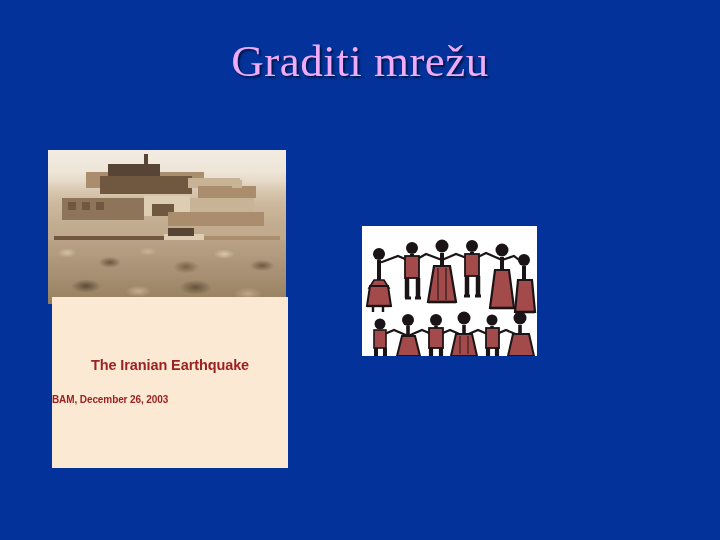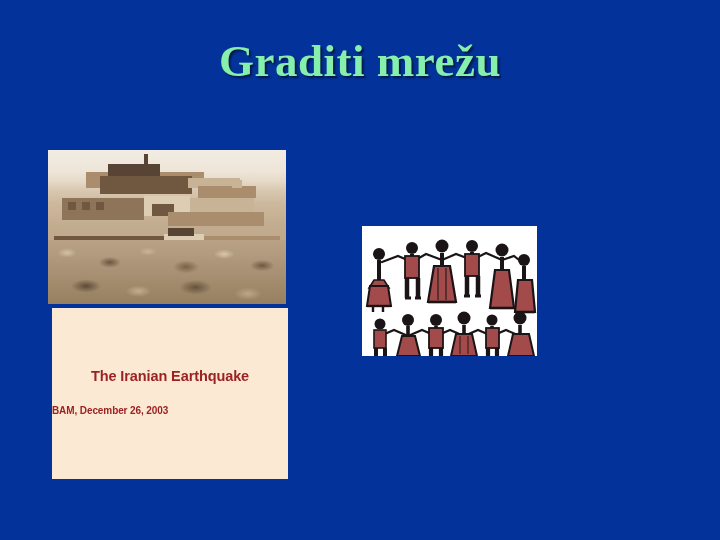--- a/index.html
+++ b/index.html
@@ -21,24 +21,24 @@
   }
 
   
   .slide-title {
     position: absolute;
     left: 0;
     top: 38px;
     width: 720px;
     text-align: center;
     font-family: "Liberation Serif", "DejaVu Serif", serif;
-    font-weight: bold;
+    font-weight: normal;
     font-size: 45px;
     letter-spacing: 0.5px;
-    color: #86efac;
+    color: #f0abfc;
     text-shadow: 2px 2px 2px rgba(0,0,10,0.55);
     line-height: 1.05;
     white-space: nowrap;
   }
 
   
   .photo-frame {
     position: absolute;
     left: 48px;
     top: 150px;
@@ -107,21 +107,21 @@
     width: 9px;
     height: 11px;
     background: #3d2f23;
     border-radius: 5px 5px 0 0;
   }
 
   
   .caption-card {
     position: absolute;
     left: 52px;
-    top: 308px;
+    top: 297px;
     width: 236px;
     height: 171px;
     background: #fce9d4;
     box-sizing: border-box;
     padding-left: 28px;
   }
   .caption-title {
     position: absolute;
     left: 0;
     right: 0;

